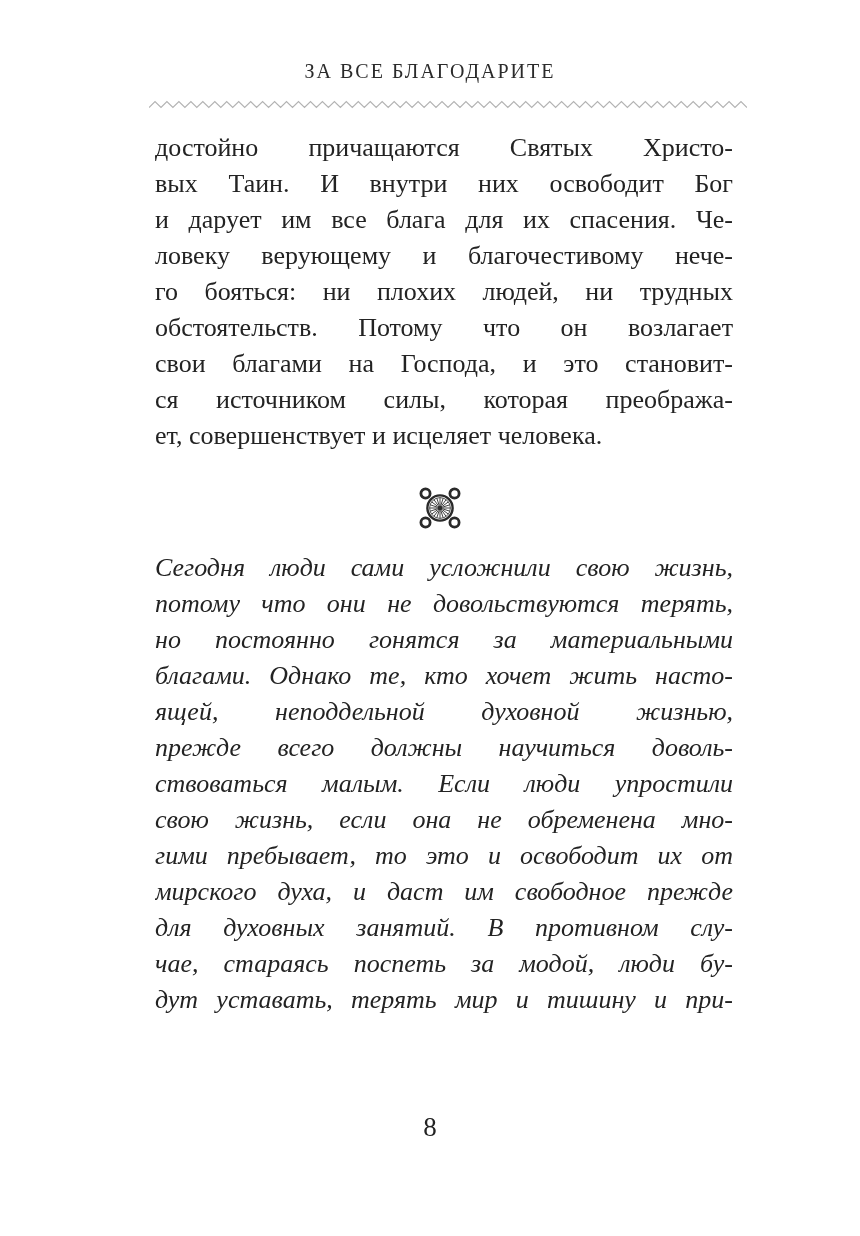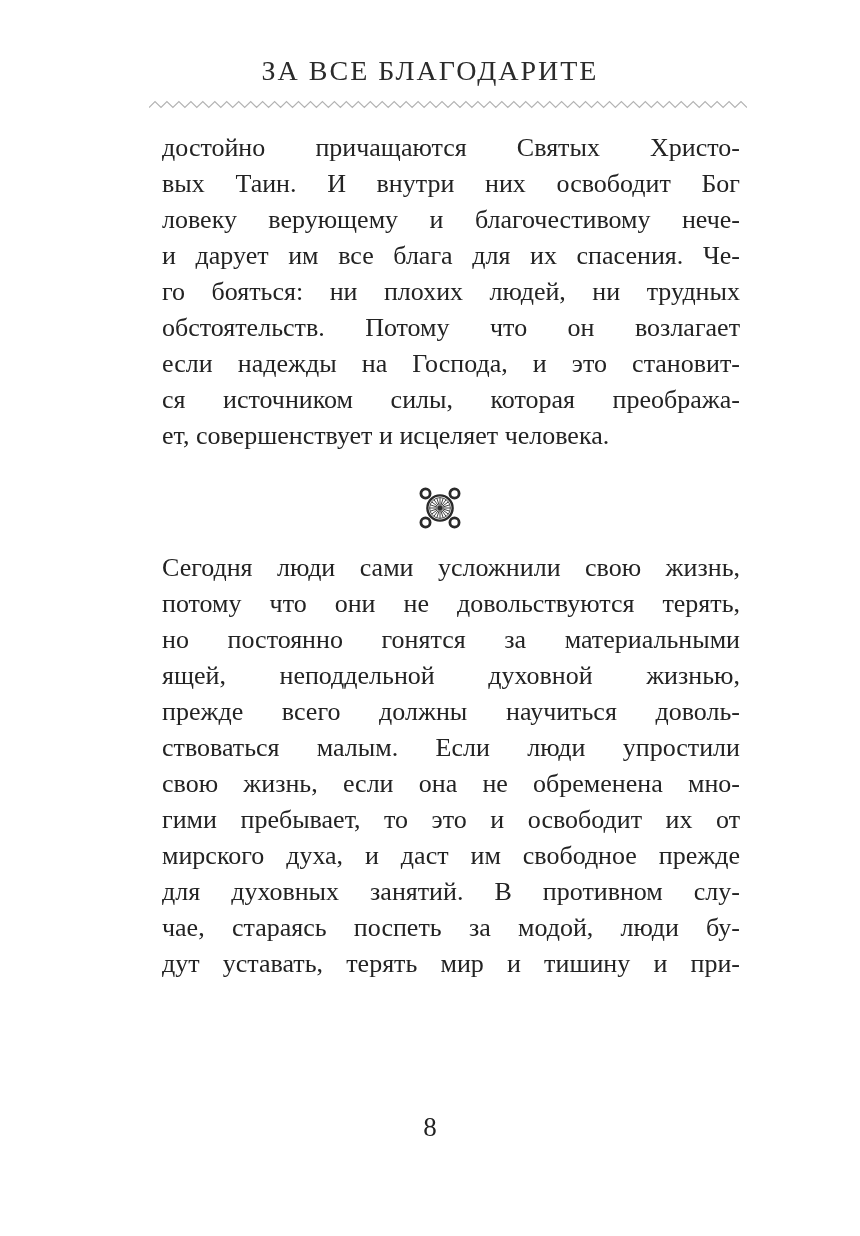--- a/index.html
+++ b/index.html
@@ -17,42 +17,42 @@
     font-family: "Liberation Serif", serif;
     color: var(--text-color);
     overflow: hidden;
   }
   .page-title {
     position: absolute;
     top: 54px;
     left: 0;
     width: 860px;
     text-align: center;
-    font-size: 28px;
+    font-size: 20px;
     line-height: 34px;
     letter-spacing: 2px;
     color: var(--header-color);
     font-weight: 400;
   }
   .zigzag-divider {
     position: absolute;
     top: 97px;
     left: 149px;
     width: 598px;
     height: 12px;
   }
   .text-block {
     position: absolute;
-    left: 162px;
+    left: 155px;
     width: 578px;
     font-size: 26px;
     line-height: 36px;
   }
   .para-1 { top: 130px; }
-  .para-2 { top: 550px; }
+  .para-2 { top: 550px; font-style: italic; }
   .line {
     height: 36px;
     overflow: hidden;
     text-align: justify;
     text-align-last: justify;
     white-space: normal;
   }
   .line.last {
     text-align-last: left;
   }
@@ -80,25 +80,25 @@
 
 <div class="zigzag-divider">
   <svg width="598" height="12" viewBox="0 0 598 12" aria-hidden="true">
     <path id="zigzag-path" fill="none" stroke="#b3b3b3" stroke-width="1.2" d="M0 8.5 L6.0 2.5 L12.0 8.5 L17.9 2.5 L23.9 8.5 L29.9 2.5 L35.9 8.5 L41.9 2.5 L47.8 8.5 L53.8 2.5 L59.8 8.5 L65.8 2.5 L71.8 8.5 L77.7 2.5 L83.7 8.5 L89.7 2.5 L95.7 8.5 L101.7 2.5 L107.6 8.5 L113.6 2.5 L119.6 8.5 L125.6 2.5 L131.6 8.5 L137.5 2.5 L143.5 8.5 L149.5 2.5 L155.5 8.5 L161.5 2.5 L167.4 8.5 L173.4 2.5 L179.4 8.5 L185.4 2.5 L191.4 8.5 L197.3 2.5 L203.3 8.5 L209.3 2.5 L215.3 8.5 L221.3 2.5 L227.2 8.5 L233.2 2.5 L239.2 8.5 L245.2 2.5 L251.2 8.5 L257.1 2.5 L263.1 8.5 L269.1 2.5 L275.1 8.5 L281.1 2.5 L287.0 8.5 L293.0 2.5 L299.0 8.5 L305.0 2.5 L311.0 8.5 L316.9 2.5 L322.9 8.5 L328.9 2.5 L334.9 8.5 L340.9 2.5 L346.8 8.5 L352.8 2.5 L358.8 8.5 L364.8 2.5 L370.8 8.5 L376.7 2.5 L382.7 8.5 L388.7 2.5 L394.7 8.5 L400.7 2.5 L406.6 8.5 L412.6 2.5 L418.6 8.5 L424.6 2.5 L430.6 8.5 L436.5 2.5 L442.5 8.5 L448.5 2.5 L454.5 8.5 L460.5 2.5 L466.4 8.5 L472.4 2.5 L478.4 8.5 L484.4 2.5 L490.4 8.5 L496.3 2.5 L502.3 8.5 L508.3 2.5 L514.3 8.5 L520.3 2.5 L526.2 8.5 L532.2 2.5 L538.2 8.5 L544.2 2.5 L550.2 8.5 L556.1 2.5 L562.1 8.5 L568.1 2.5 L574.1 8.5 L580.1 2.5 L586.0 8.5 L592.0 2.5 L598.0 8.5"></path>
   </svg>
 </div>
 
 <div class="text-block para-1">
     <div class="line">достойно причащаются Святых Христо-</div>
     <div class="line">вых Таин. И внутри них освободит Бог</div>
+    <div class="line">и дарует им все блага для их спасения. Че-</div>
     <div class="line">ловеку верующему и благочестивому нече-</div>
-    <div class="line">и дарует им все блага для их спасения. Че-</div>
     <div class="line">го бояться: ни плохих людей, ни трудных</div>
     <div class="line">обстоятельств. Потому что он возлагает</div>
-    <div class="line">если надежды на Господа, и это становит-</div>
+    <div class="line">свои благами на Господа, и это становит-</div>
     <div class="line">ся источником силы, которая преобража-</div>
     <div class="line last">ет, совершенствует и исцеляет человека.</div>
   </div>
 
 <div class="ornament">
   <svg width="46" height="46" viewBox="0 0 46 46" aria-hidden="true">
     <g stroke="#2a2a2a" fill="none">
 
       <circle cx="8.5" cy="8.5" r="4.6" stroke-width="2.8"></circle>
       <circle cx="37.5" cy="8.5" r="4.6" stroke-width="2.8"></circle>
@@ -131,20 +131,21 @@
         </g>
       <circle cx="23" cy="23" r="2.2" stroke-width="1" fill="#2a2a2a"></circle>
     </g>
   </svg>
 </div>
 
 <div class="text-block para-2">
     <div class="line">Сегодня люди сами усложнили свою жизнь,</div>
     <div class="line">потому что они не довольствуются терять,</div>
     <div class="line">но постоянно гонятся за материальными</div>
+    <div class="line">благами. Однако те, кто хочет жить насто-</div>
     <div class="line">ящей, неподдельной духовной жизнью,</div>
     <div class="line">прежде всего должны научиться доволь-</div>
     <div class="line">ствоваться малым. Если люди упростили</div>
     <div class="line">свою жизнь, если она не обременена мно-</div>
     <div class="line">гими пребывает, то это и освободит их от</div>
     <div class="line">мирского духа, и даст им свободное прежде</div>
     <div class="line">для духовных занятий. В противном слу-</div>
     <div class="line">чае, стараясь поспеть за модой, люди бу-</div>
     <div class="line">дут уставать, терять мир и тишину и при-</div>
   </div>

